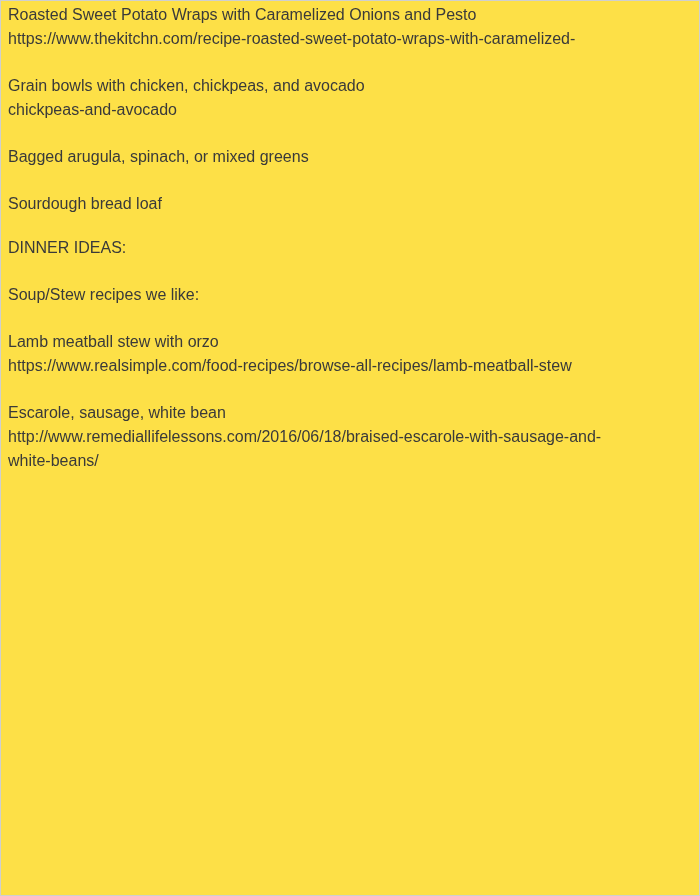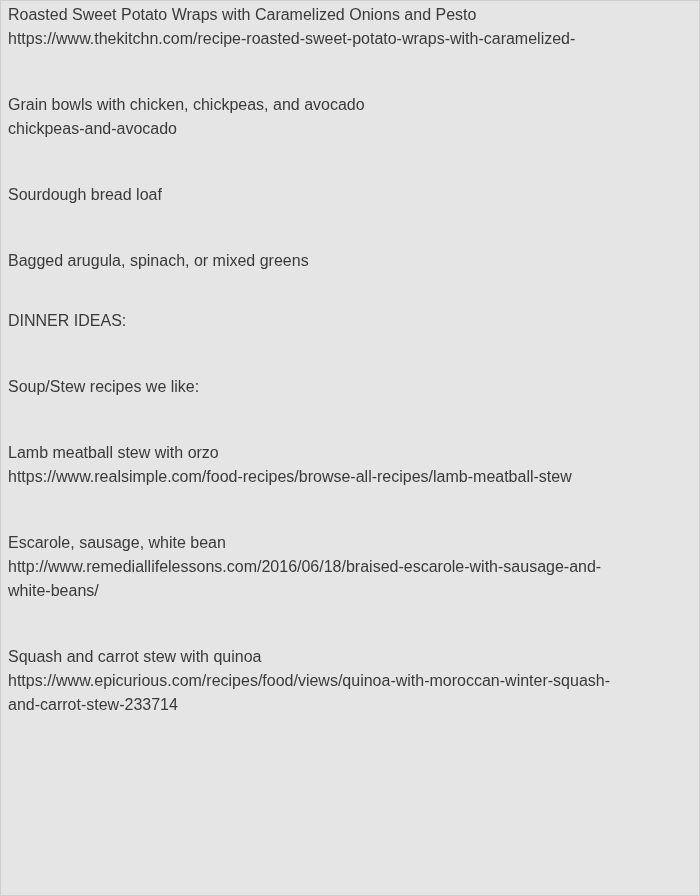--- a/index.html
+++ b/index.html
@@ -4,33 +4,33 @@
 <style>
   html, body {
     margin: 0;
     padding: 0;
     background: #ffffff;
   }
   .note-panel {
     box-sizing: border-box;
     width: 700px;
     height: 896px;
-    background: #e5e5e5;
+    background: #fde047;
     border: 1px solid #cfcfcf;
     padding: 2px 6px 0 7px;
     overflow: hidden;
     font-family: "Liberation Sans", "DejaVu Sans", sans-serif;
     font-size: 16px;
     line-height: 24px;
     color: #3a3a3a;
     font-weight: 400;
   }
   .block { margin: 0; }
-  .block + .block { margin-top: 42px; }
-  .block.gap2 { margin-top: 36px; }
+  .block + .block { margin-top: 23px; }
+  .block.gap2 { margin-top: 20px; }
   .line {
     white-space: pre;
     height: 24px;
     overflow: hidden;
   }
 </style>
 </head>
 <body>
 
 <div class="note-panel">
@@ -39,25 +39,25 @@
     <div class="line">Roasted Sweet Potato Wraps with Caramelized Onions and Pesto</div>
     <div class="line">https://www.thekitchn.com/recipe-roasted-sweet-potato-wraps-with-caramelized-</div>
   </div>
 
   <div class="block">
     <div class="line">Grain bowls with chicken, chickpeas, and avocado</div>
     <div class="line">chickpeas-and-avocado</div>
   </div>
 
   <div class="block">
-    <div class="line">Sourdough bread loaf</div>
+    <div class="line">Bagged arugula, spinach, or mixed greens</div>
   </div>
 
   <div class="block">
-    <div class="line">Bagged arugula, spinach, or mixed greens</div>
+    <div class="line">Sourdough bread loaf</div>
   </div>
 
   <div class="block gap2">
     <div class="line">DINNER IDEAS:</div>
   </div>
 
   <div class="block">
     <div class="line">Soup/Stew recipes we like:</div>
   </div>
 
@@ -68,19 +68,14 @@
   </div>
 
   <div class="block">
     <div class="line">Escarole, sausage, white bean</div>
     <div class="line">http://www.remediallifelessons.com/2016/06/18/braised-escarole-with-sausage-and-</div>
     <div class="line">white-beans/</div>
   </div>
 
 
 
-  <div class="block">
-    <div class="line">Squash and carrot stew with quinoa</div>
-    <div class="line">https://www.epicurious.com/recipes/food/views/quinoa-with-moroccan-winter-squash-</div>
-    <div class="line">and-carrot-stew-233714</div>
-  </div>
 
 </div>
 
 </body></html>

